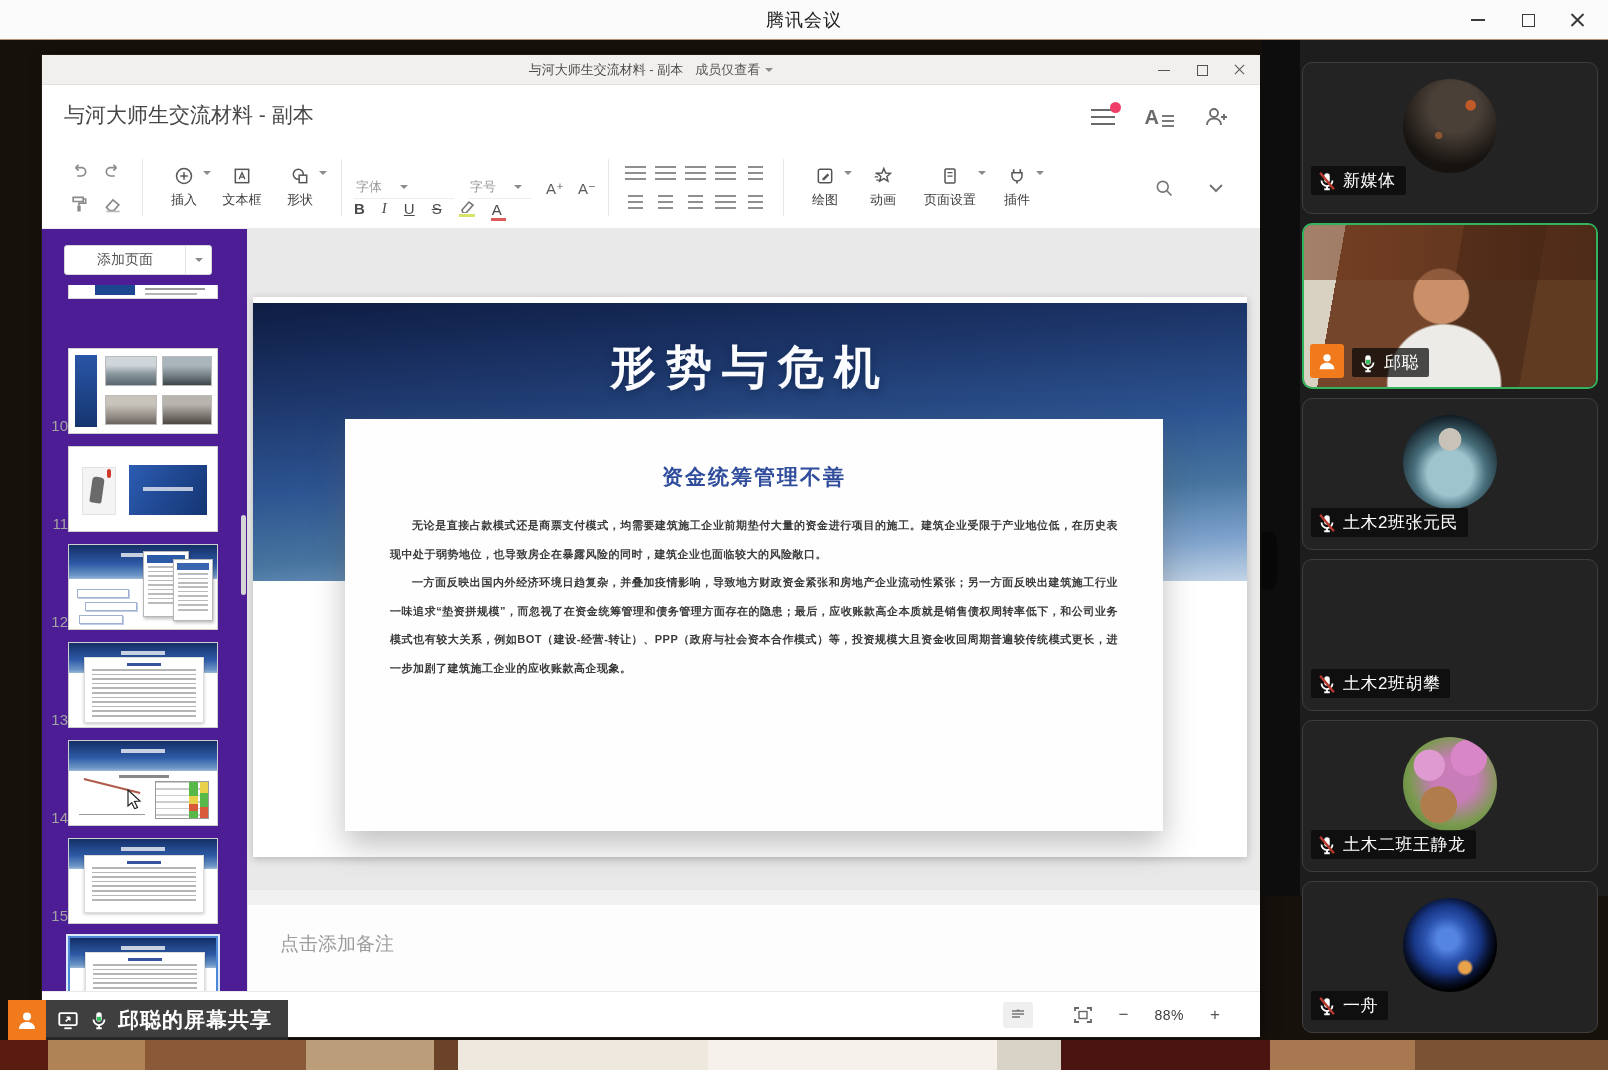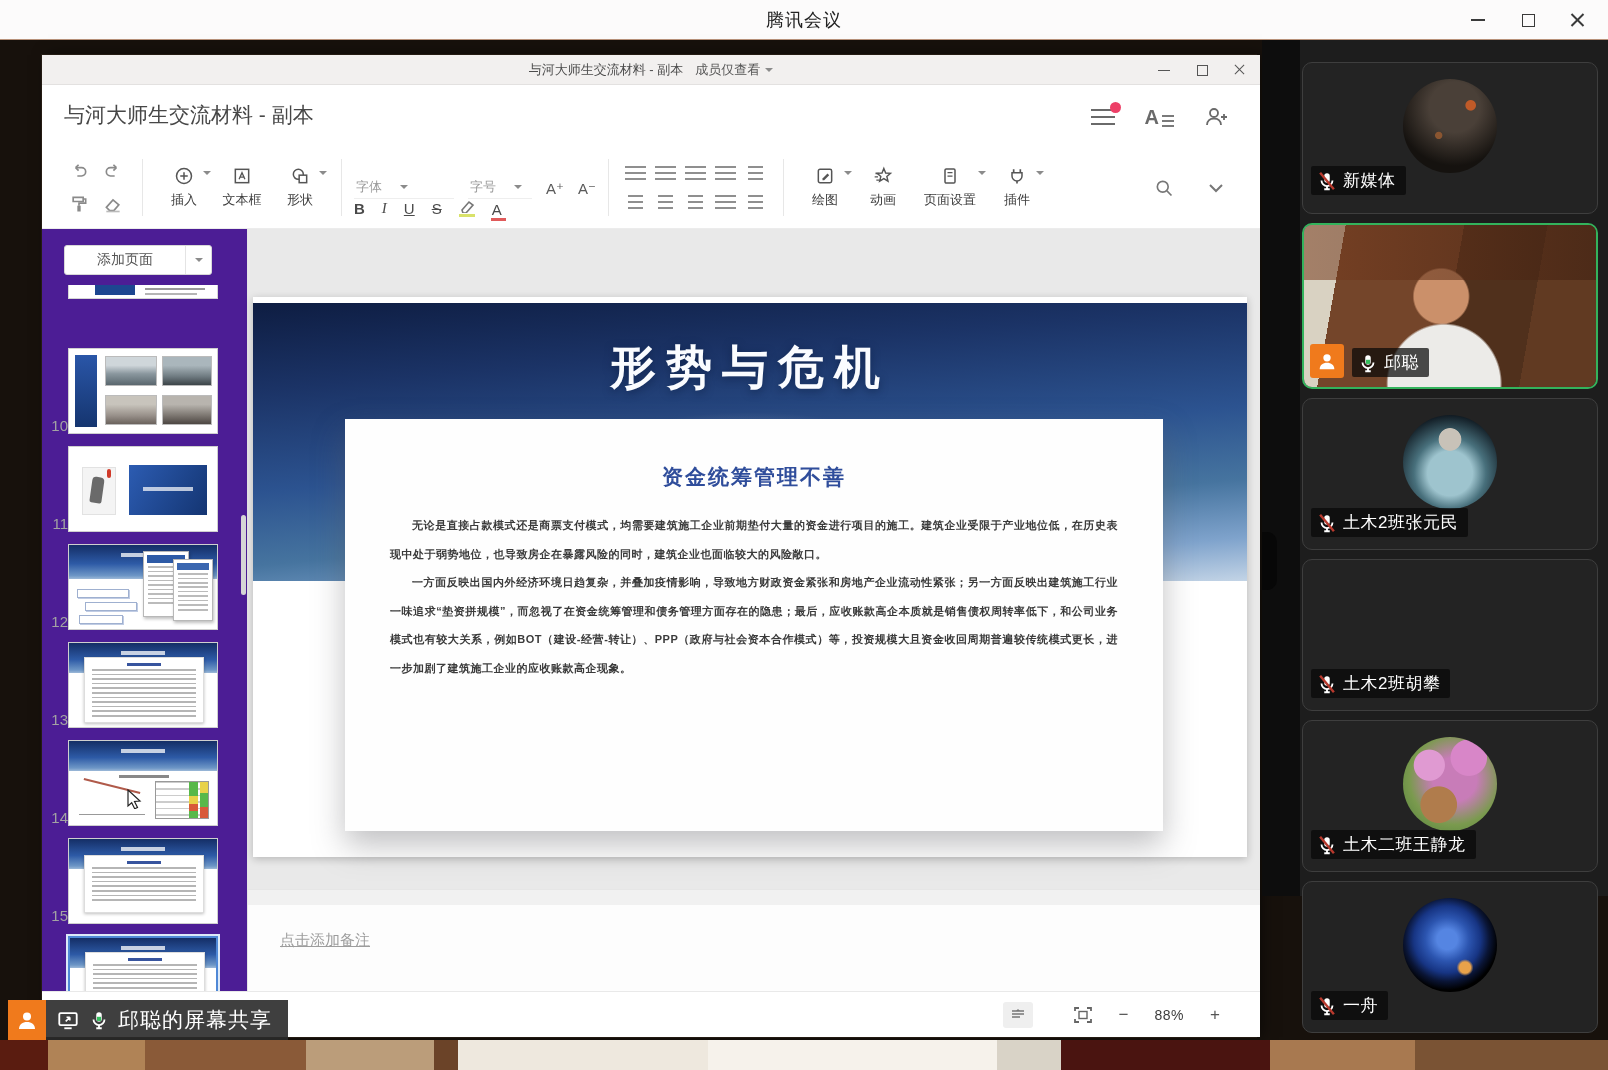--- a/index.html
+++ b/index.html
@@ -94,28 +94,28 @@
       linear-gradient(175deg,#0e1d42 0%,#1b3366 24%,#2c5390 52%,#46749f 72%,#7fa3cc 88%,#c3d4e6 100%);}
   .banner-title{position:absolute;left:0;right:0;top:34px;text-align:center;font-size:46px;font-weight:700;color:#fafcff;letter-spacing:10px;text-shadow:0 2px 8px rgba(10,25,60,.55);}
   .card{position:absolute;left:92px;top:122px;width:818px;height:412px;background:#fefefe;box-shadow:0 14px 30px rgba(90,90,95,.38);}
   .card-title{margin-top:44px;text-align:center;font-size:21px;font-weight:700;color:#2f4d9b;letter-spacing:2px;}
   .card-body{margin:20px 45px 0;font-size:11px;line-height:28.5px;color:#3b3b3b;font-weight:600;text-align:justify;letter-spacing:.5px;}
   .card-body p{margin:0;text-indent:2em;}
 
   
   .notes-gap{position:absolute;left:206px;top:834px;width:1012px;height:16px;background:#f1f1f1;border-top:1px solid #e6e6e6;}
   .notes{position:absolute;left:206px;top:850px;width:1012px;height:86px;background:#fdfdfd;}
-  .notes-ph{position:absolute;left:32px;top:26px;font-size:15px;color:#9d9d9d;text-decoration:underline;}
+  .notes-ph{position:absolute;left:32px;top:26px;font-size:19px;color:#9d9d9d;}
   .statusbar{position:absolute;left:0;top:936px;width:1218px;height:46px;background:#fff;border-top:1px solid #e9e9e9;display:flex;align-items:center;justify-content:flex-end;gap:26px;padding-right:40px;}
   .sb-zoom{font-size:14px;color:#3c3c3c;letter-spacing:.5px;}
   .sb-btn{font-size:17px;color:#555;line-height:1;}
   .notes-toggle{width:30px;height:26px;background:#efefef;border-radius:3px;display:flex;align-items:center;justify-content:center;margin-right:14px;}
 
   
-  .share-overlay{position:absolute;left:8px;top:1000px;height:40px;display:flex;z-index:40;}
+  .share-overlay{position:absolute;left:8px;top:1000px;height:40px;display:flex;z-index:40;font-weight:bold;}
   .sh-avatar{width:38px;height:40px;background:#f07a1c;display:flex;align-items:center;justify-content:center;}
   .sh-bar{display:flex;align-items:center;gap:8px;background:rgba(42,42,42,.9);padding:0 16px 0 10px;}
   .sh-text{font-size:21px;color:#fff;letter-spacing:1px;}
 
   
   .vpanel{position:absolute;left:1262px;top:40px;width:346px;height:856px;background:
      linear-gradient(90deg,#0d0d0d 0 38px,#1d1d1d 38px 100%);}
   .collapse-handle{position:absolute;left:0;top:492px;width:15px;height:58px;background:#070707;border-radius:0 10px 10px 0;}
   .tiles{position:absolute;left:40px;top:22px;width:296px;display:flex;flex-direction:column;gap:9px;}
   .tile{position:relative;height:152px;background:#232323;border:1px solid #3e3e3e;border-radius:10px;overflow:hidden;}

